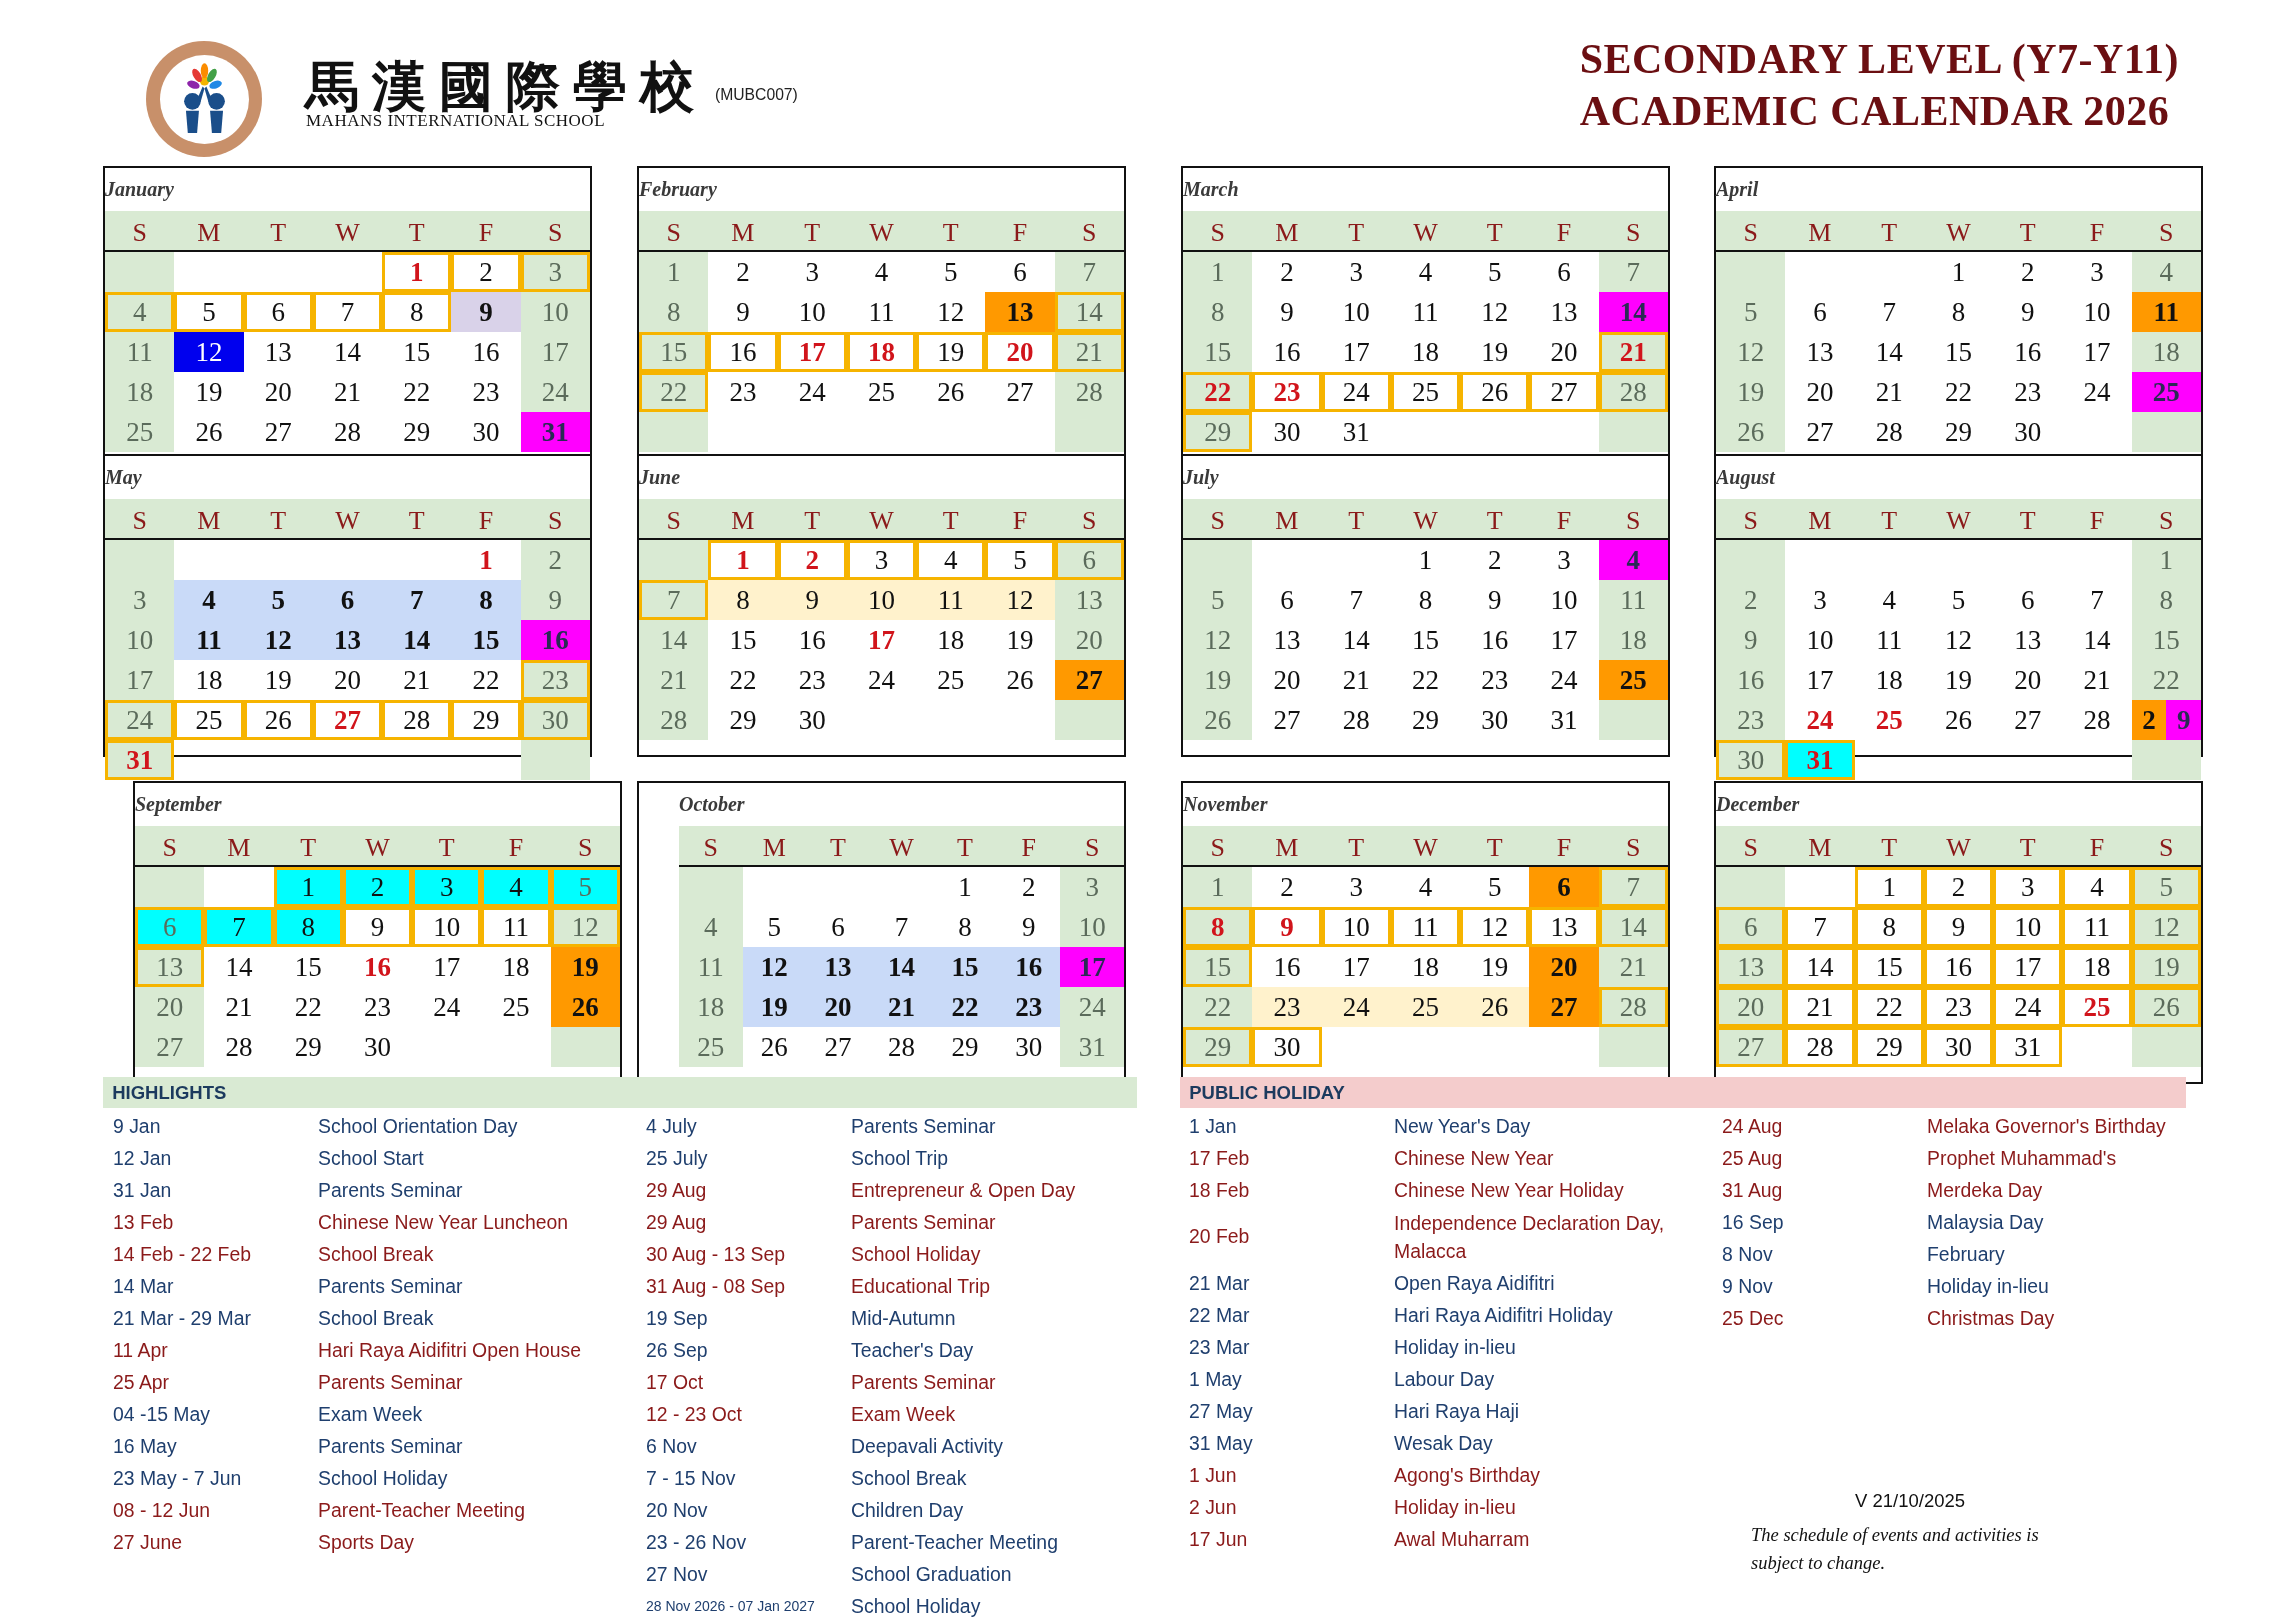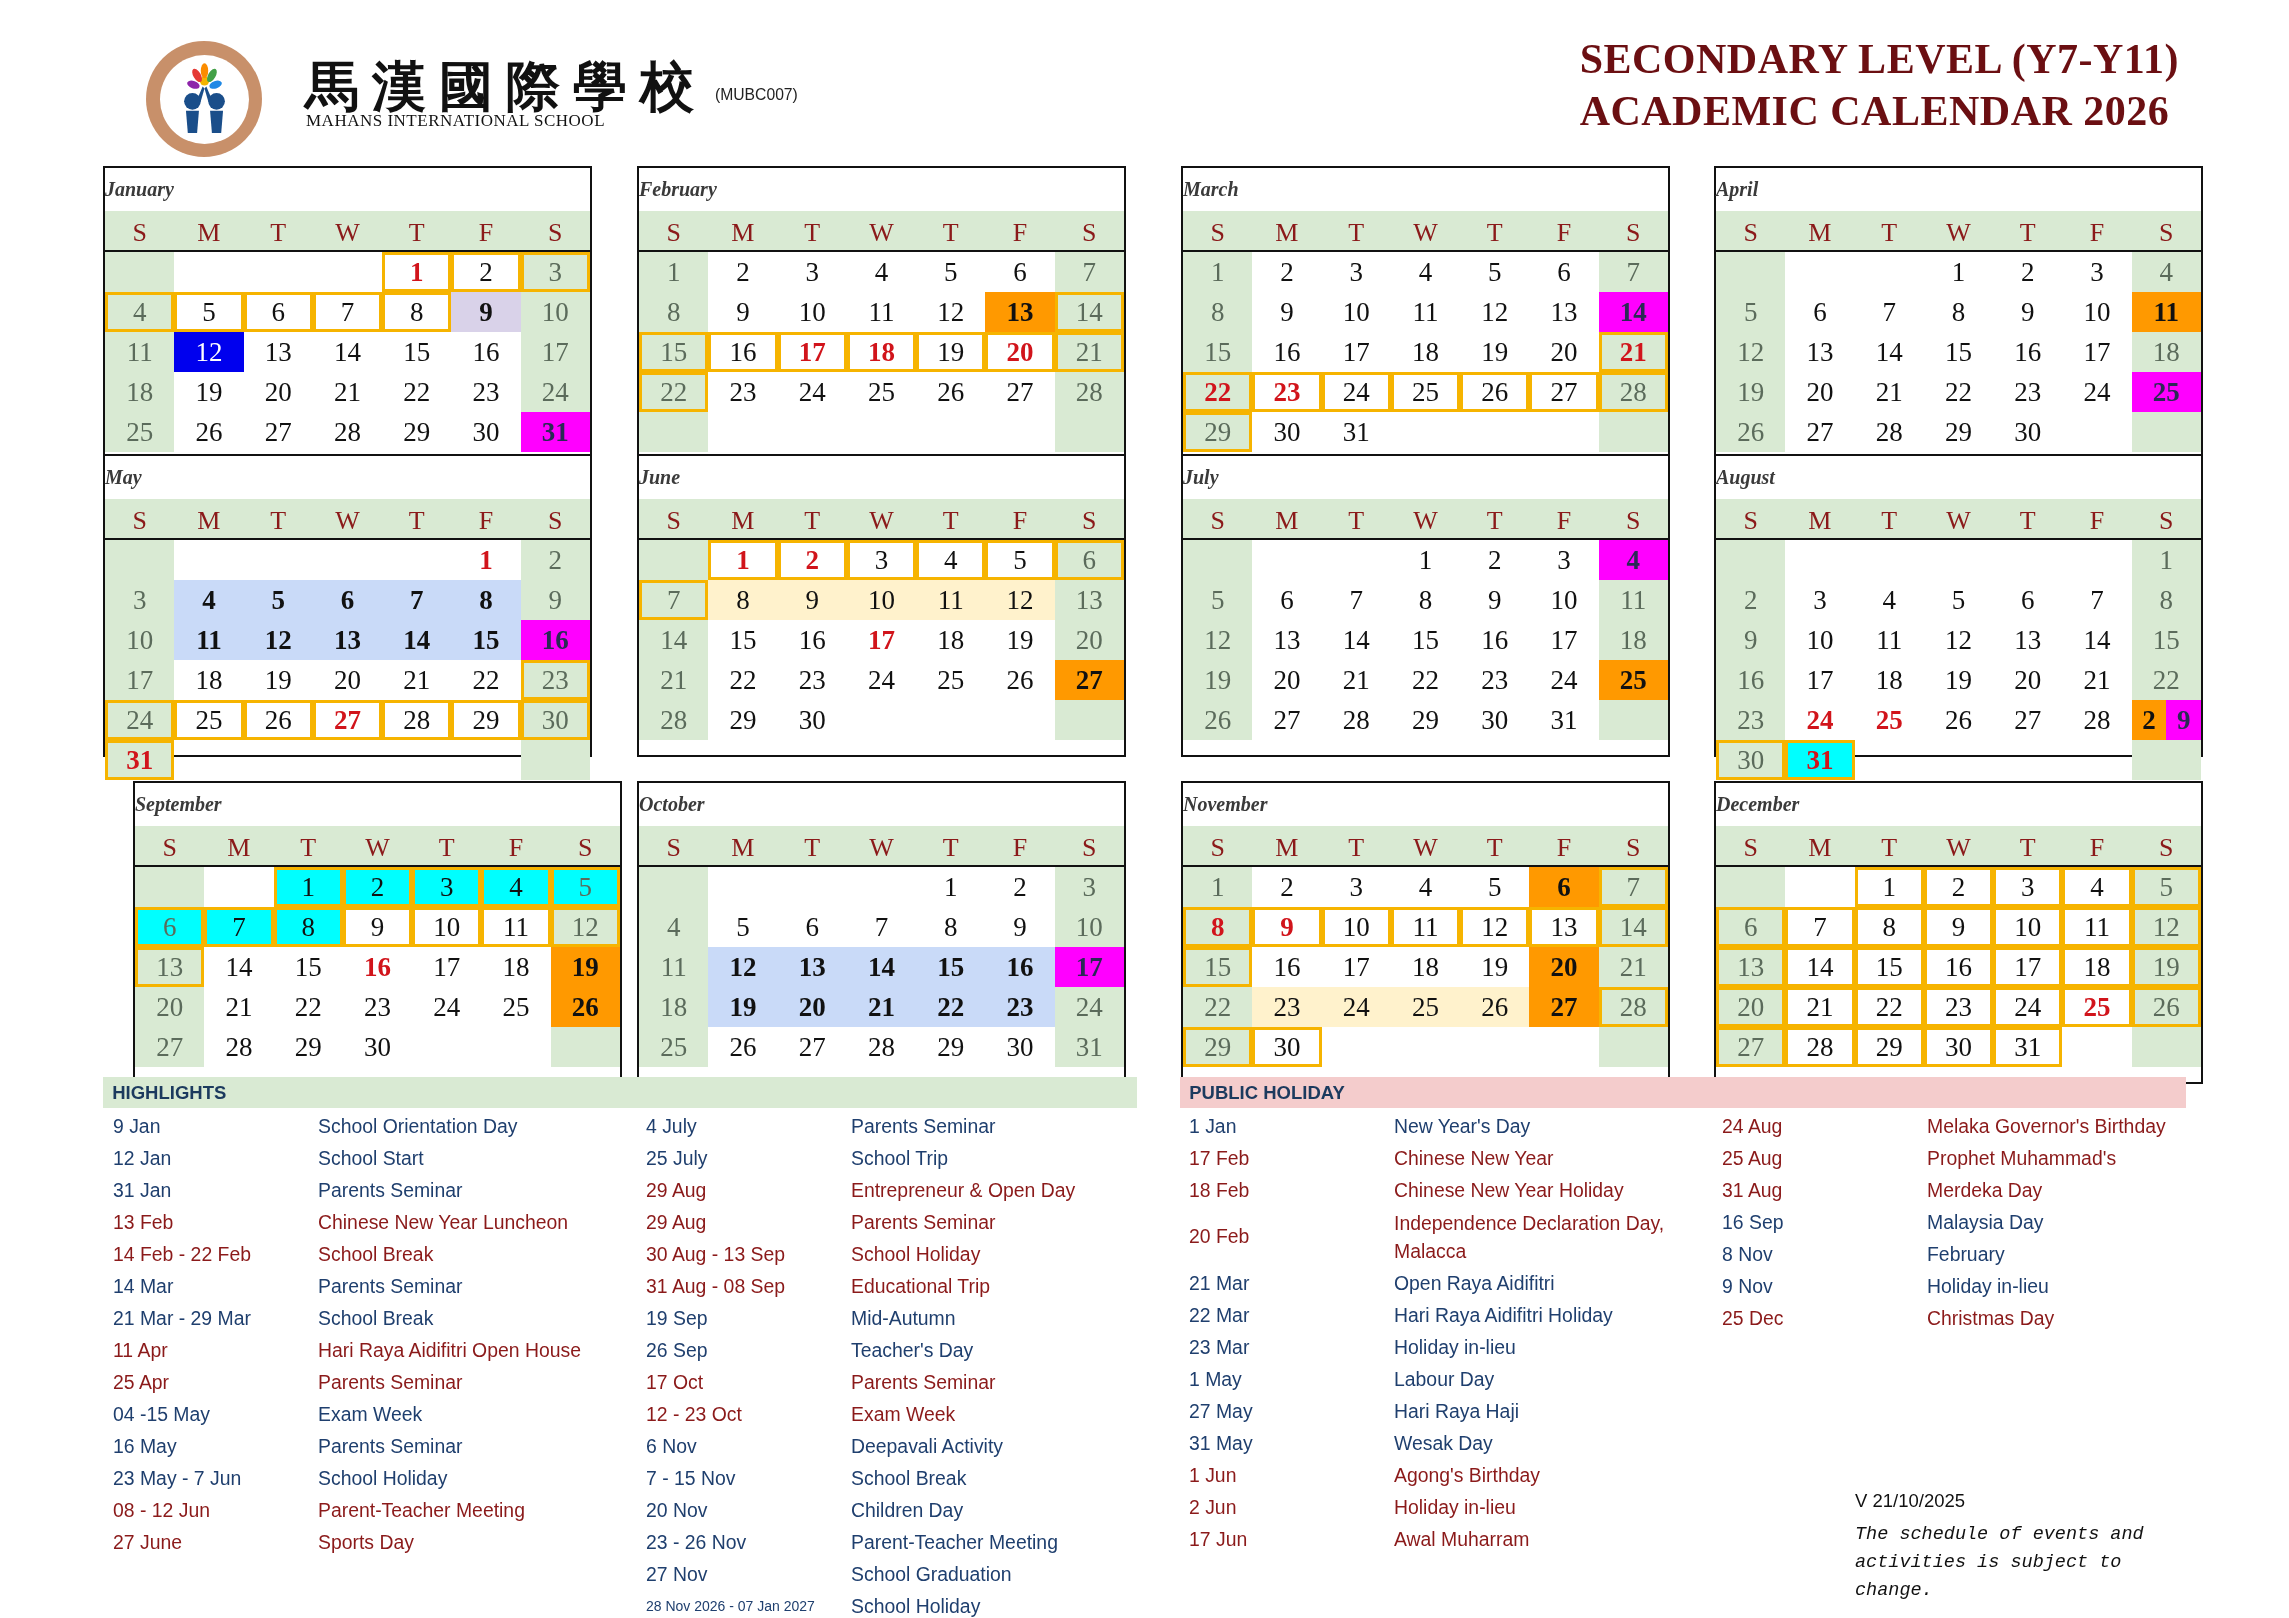--- a/index.html
+++ b/index.html
@@ -44,21 +44,21 @@
   .list { position: absolute; font-family: "Liberation Sans", sans-serif; font-size: 19.4px; }
   .list-row { display: flex; height: 32px; align-items: center; }
   .list-row .d { width: 205px; }
   .list-row .e { flex: 1; }
   .list-row.blue { color: #1f3f6e; }
   .list-row.red { color: #8b1a1a; }
   .list-row.small .d { font-size: 14px; }
   .list-row.tall { height: 61px; }
   .list-row.tall .e { line-height: 28px; }
   .version { position: absolute; left: 1855px; top: 1490px; font-family: "Liberation Sans", sans-serif; font-size: 18.5px; color: #111; }
-  .disclaimer { position: absolute; left: 1855px; top: 1521px; width: 295px; font-family: Liberation Mono, monospace; font-style: italic; font-size: 18.5px; line-height: 28px; color: #111; }
+  .disclaimer { position: absolute; left: 1751px; top: 1521px; width: 295px; font-family: Liberation Serif, serif; font-style: italic; font-size: 18.5px; line-height: 28px; color: #111; }
 </style>
 </head>
 <body>
 
 <div class="logo-wrap">
   <div class="logo-ring">
     <div class="logo-inner">
       <svg width="89" height="89" viewBox="0 0 96 96">
         <circle cx="48" cy="28" r="5" fill="#f4b400"></circle>
         <ellipse cx="40" cy="22" rx="4" ry="8" fill="#e53935" transform="rotate(-30 40 22)"></ellipse>
@@ -536,21 +536,21 @@
         <div class="day we bg-orange">26</div>
         <div class="day we">27</div>
         <div class="day">28</div>
         <div class="day">29</div>
         <div class="day">30</div>
         <div class="day"></div>
         <div class="day"></div>
         <div class="day we"></div>
       </div>
     </div>
-    <div class="month" style="left: 637px; top: 781px;">
+    <div class="month" style="left: 637px; top: 781px; padding-left: 40px;">
       <div class="month-title">October</div>
       <div class="dow-row">
         <div class="dow">S</div>
         <div class="dow">M</div>
         <div class="dow">T</div>
         <div class="dow">W</div>
         <div class="dow">T</div>
         <div class="dow">F</div>
         <div class="dow">S</div>
       </div>

